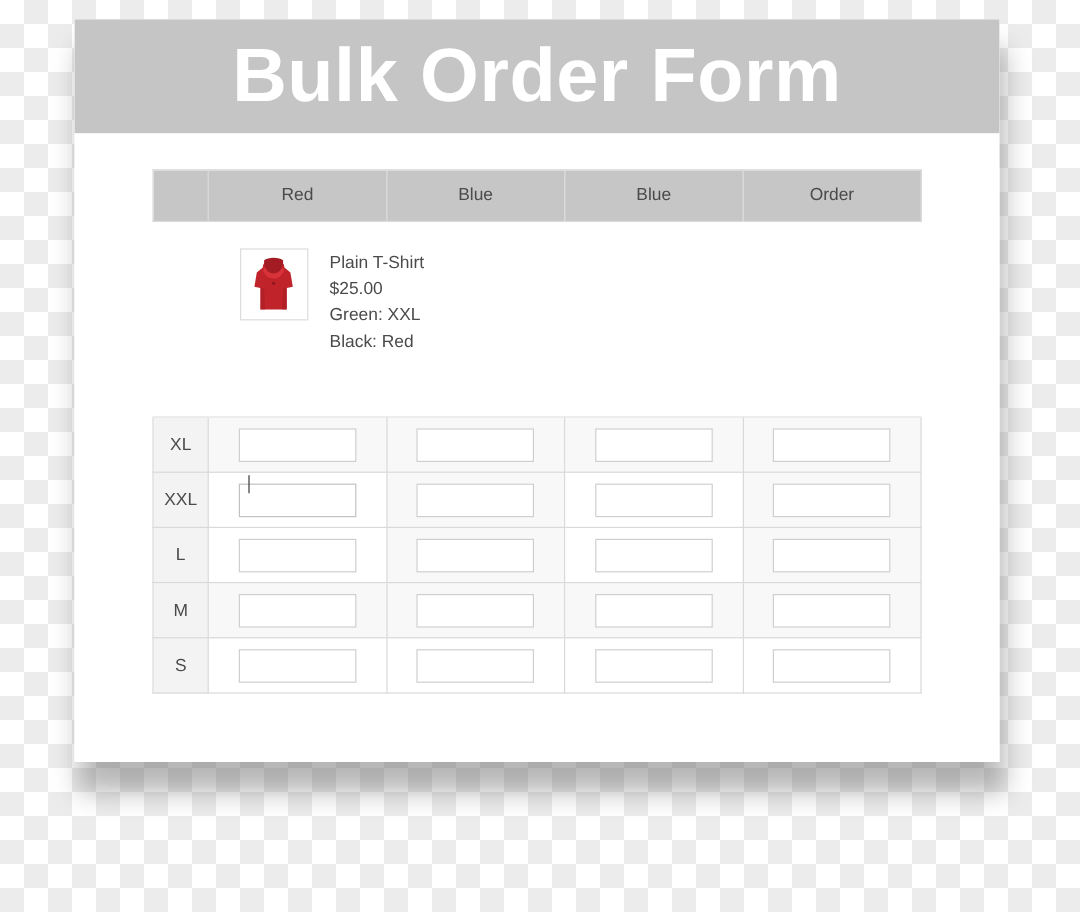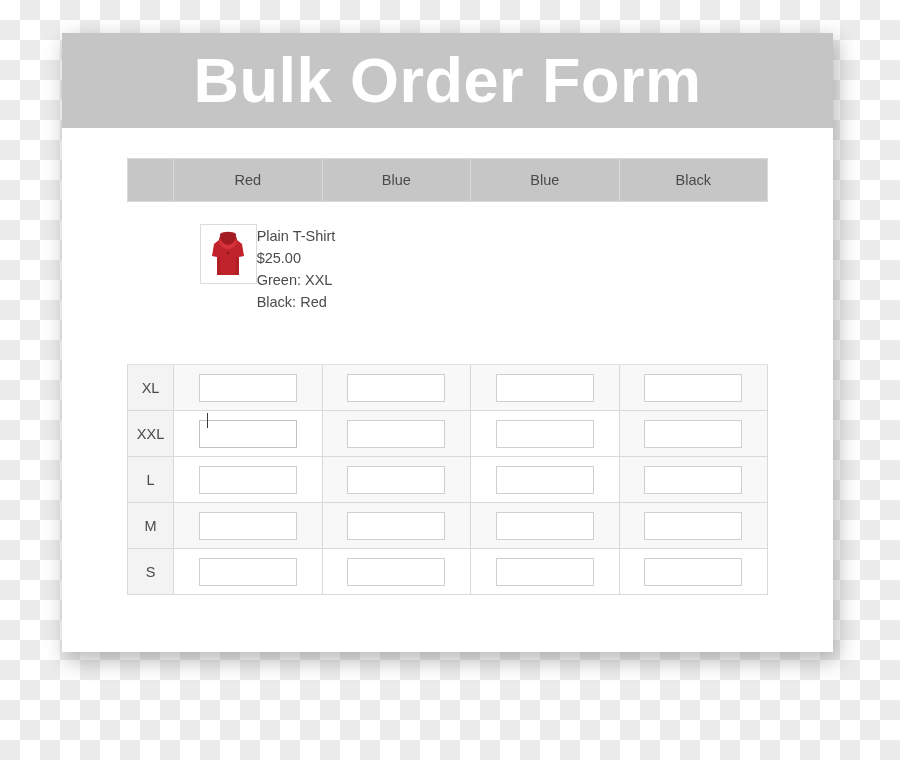--- a/index.html
+++ b/index.html
@@ -29,21 +29,21 @@
     height: 620px;
     background: rgba(80,80,80,0.42);
     filter: blur(11px);
     border-radius: 2px;
   }
 
   
   .card {
     position: absolute;
     left: 62px;
-    top: 33px;
+    top: 16px;
     width: 771px;
     height: 619px;
     background: #ffffff;
     overflow: hidden;
   }
 
   .form-header {
     height: 95px;
     background: #c5c5c5;
     display: flex;
@@ -111,20 +111,21 @@
   .product-spacer {
     background: #ffffff;
     border-bottom: 1px solid #e2e2e2 !important;
     border-left: none !important;
     border-right: none !important;
   }
   .product-inner {
     display: flex;
     align-items: flex-start;
     padding: 22px 0 0 26px;
+    gap: 18px;
   }
   .product-thumb {
     width: 53px;
     height: 56px;
     border: 1px solid #dcdcdc;
     background: #ffffff;
     flex: 0 0 auto;
     display: flex;
     align-items: center;
     justify-content: center;
@@ -232,21 +233,21 @@
         <col class="col-color">
         <col class="col-color">
       </colgroup>
 
       <thead>
         <tr>
           <th class="corner-cell"></th>
           <th>Red</th>
           <th>Blue</th>
           <th>Blue</th>
-          <th>Black</th>
+          <th>Order</th>
         </tr>
       </thead>
 
       <tbody>
 
         <tr class="product-row">
           <td class="product-spacer"></td>
           <td class="product-cell" colspan="4">
             <div class="product-inner">
               <div class="product-thumb">

